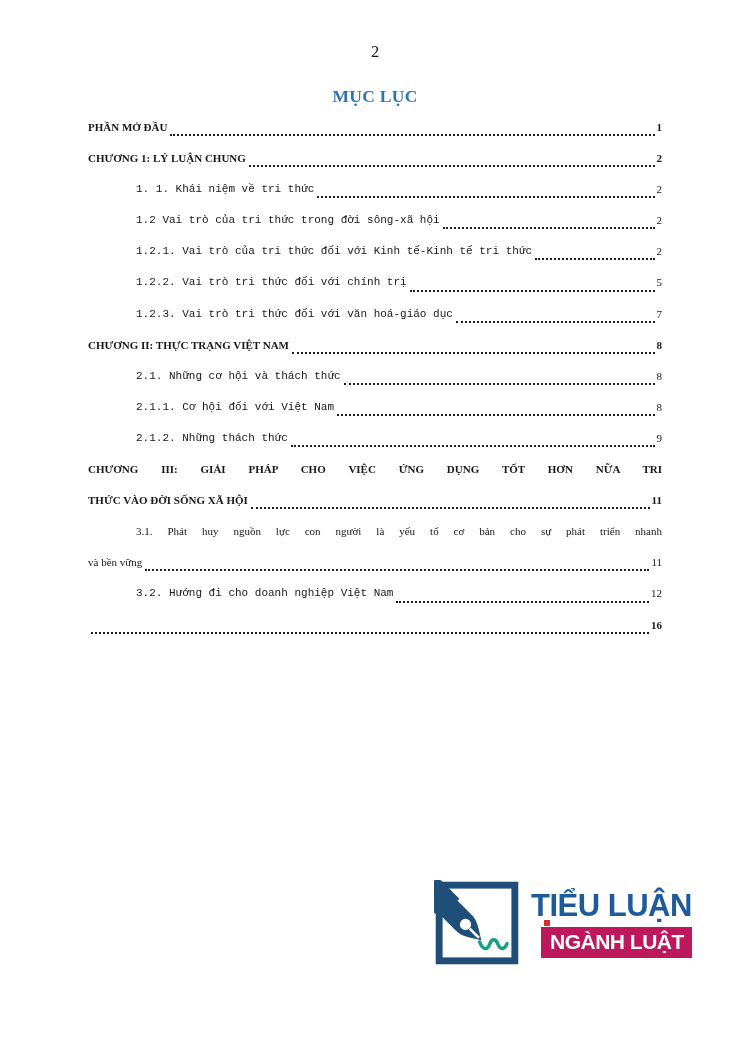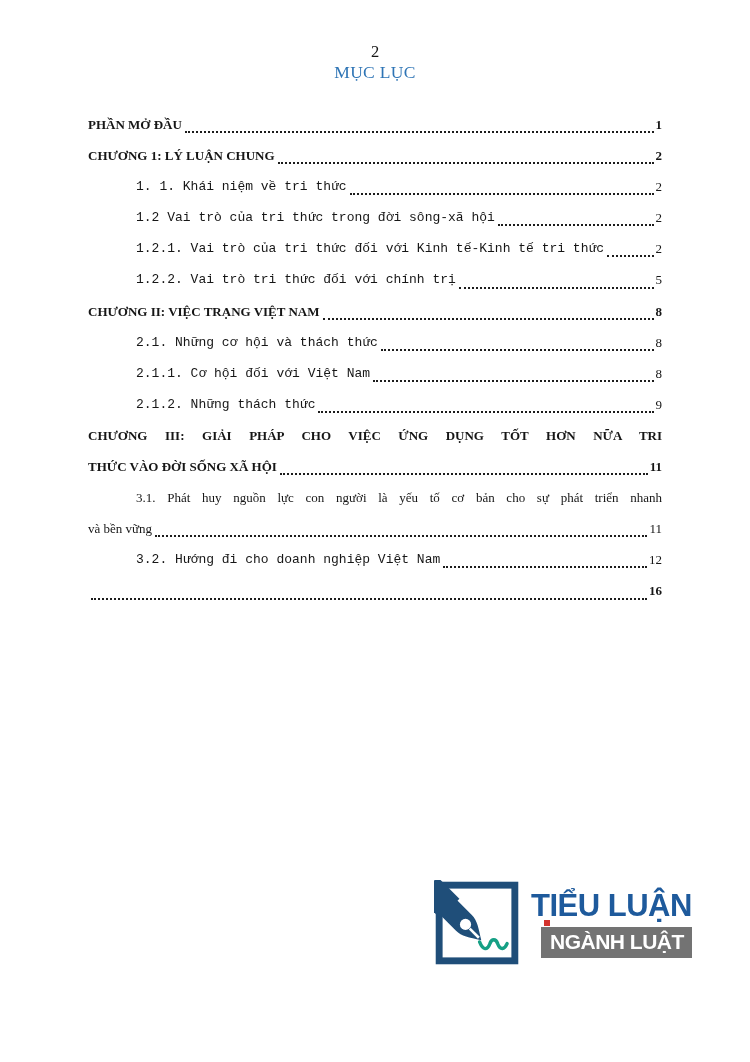--- a/index.html
+++ b/index.html
@@ -11,29 +11,30 @@
     font-family: "Liberation Serif", "DejaVu Serif", serif;
     color: #161616;
     overflow: hidden;
   }
   .pagenum {
     padding-top: 42px;
     text-align: center;
     font-size: 16.5px;
   }
   .toc-title {
+    margin-top: 24px;
     text-align: center;
-    font-weight: normal;
+    font-weight: bold;
     font-size: 17.5px;
     letter-spacing: 0.3px;
     color: #2E74B5;
   }
   .toc {
-    margin: 26px 88px 0 88px; 
-    font-size: 13px;
+    margin: 5px 88px 0 88px; 
+    font-size: 11px;
   }
   .toc-row {
     display: flex;
     line-height: 31.1px;
     white-space: nowrap;
   }
   .toc-row.bold { font-weight: bold; }
   .toc-row .lbl { flex: 0 0 auto; }
   .toc-row.sub .lbl { padding-left: 48px; font-family: Liberation Mono, monospace; }
   .dots {
@@ -81,21 +82,21 @@
     position: relative;
     margin-left: auto;
     margin-top: 3px;
   }
   .brand-bottom {
     font-family: "Liberation Sans", "DejaVu Sans", sans-serif;
     font-weight: bold;
     font-size: 21px;
     letter-spacing: -0.5px;
     color: #ffffff;
-    background: #737373;
+    background: #be185d;
     padding: 3px 8px 4px 9px;
     white-space: nowrap;
   }
   .brand-dot {
     position: absolute;
     left: 3px; top: -7px;
     width: 6px; height: 6px;
     background: #D3322D;
   }
 </style>
@@ -139,23 +140,28 @@
       <span class="dots"></span>
       <span class="pg">2</span>
     </div>
 
     <div class="toc-row sub">
       <span class="lbl">1.2.2. Vai trò tri thức đối với chính trị</span>
       <span class="dots"></span>
       <span class="pg">5</span>
     </div>
 
-
-    <div class="toc-row bold">
-      <span class="lbl">CHƯƠNG II: VIỆC TRẠNG VIỆT NAM</span>
+    <div class="toc-row sub">
+      <span class="lbl">1.2.3. Vai trò tri thức đối với văn hoá-giáo dục</span>
+      <span class="dots"></span>
+      <span class="pg">7</span>
+    </div>
+
+    <div class="toc-row bold">
+      <span class="lbl">CHƯƠNG II: THỰC TRẠNG VIỆT NAM</span>
       <span class="dots"></span>
       <span class="pg">8</span>
     </div>
 
     <div class="toc-row sub">
       <span class="lbl">2.1. Những cơ hội và thách thức</span>
       <span class="dots"></span>
       <span class="pg">8</span>
     </div>
 

